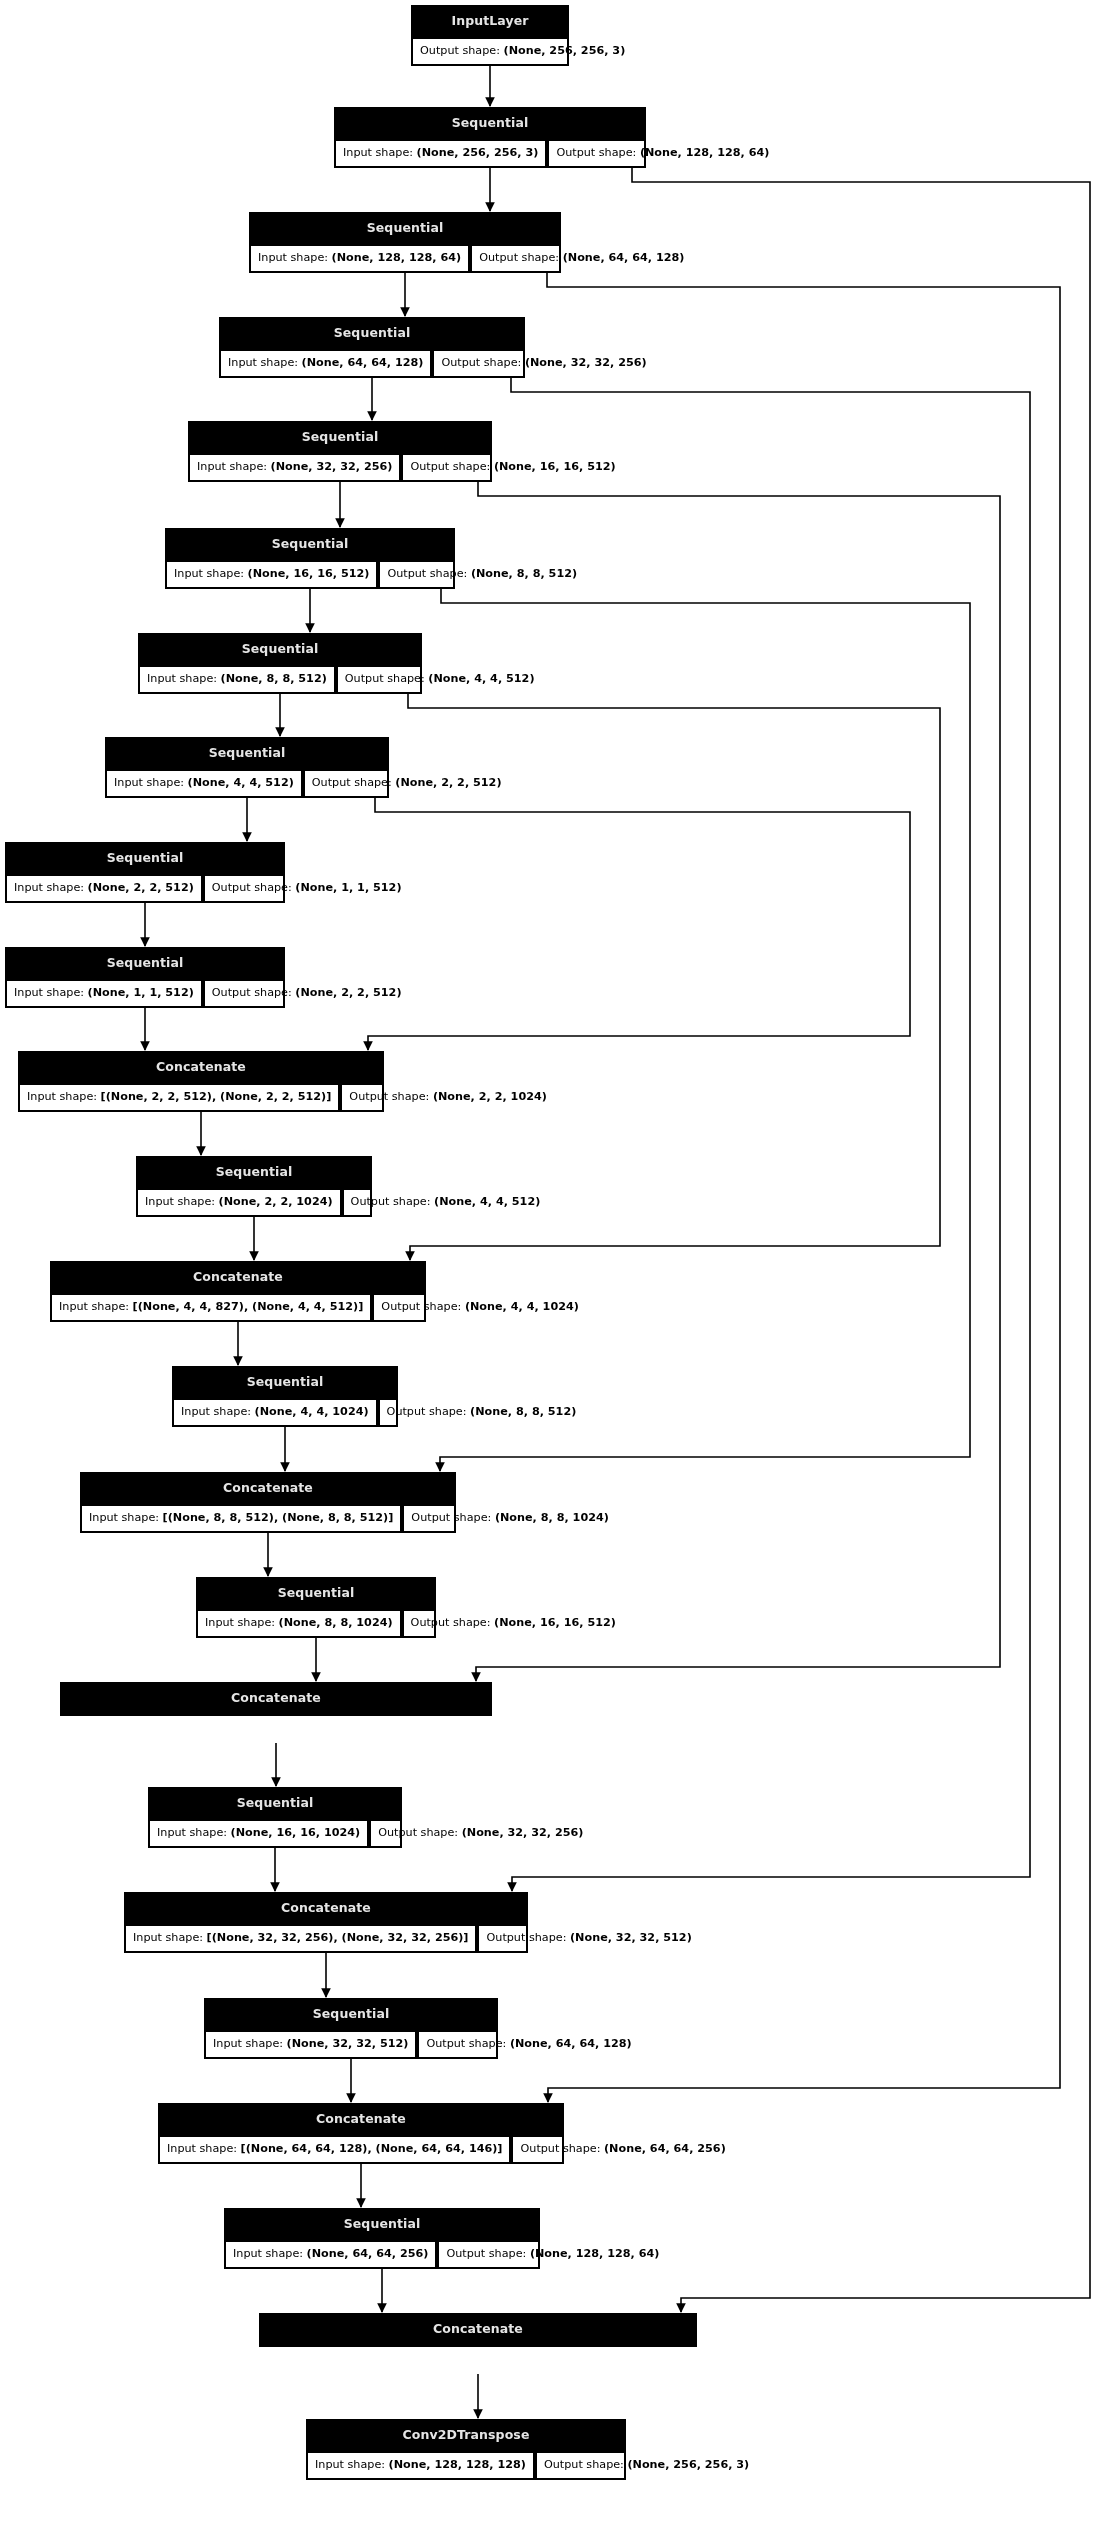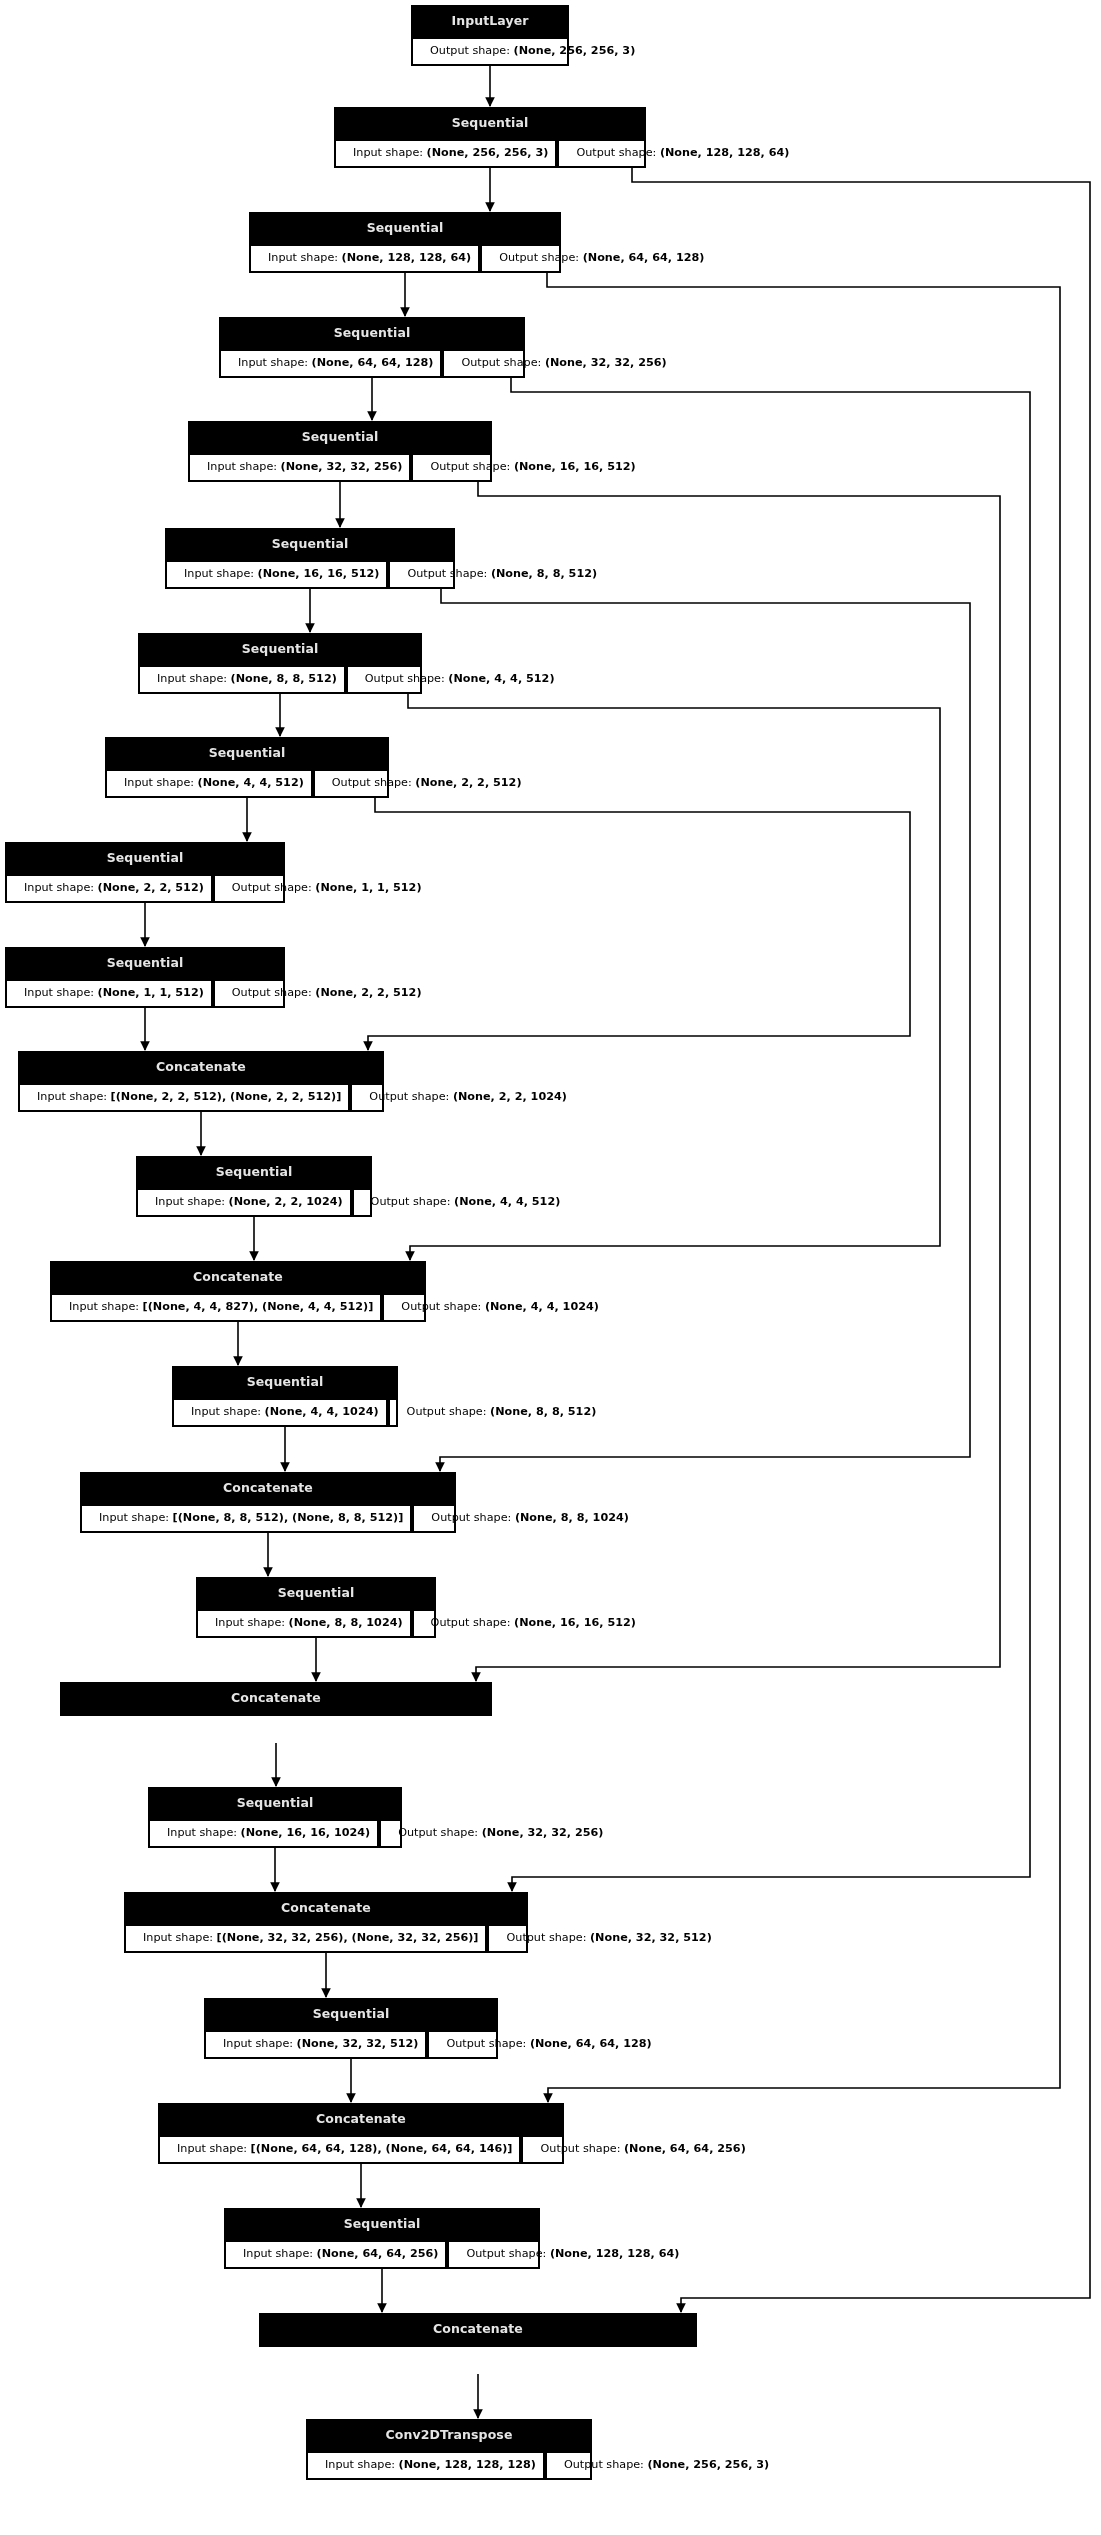--- a/index.html
+++ b/index.html
@@ -48,21 +48,20 @@
     border-top: 2px solid #000000;
   }
   .shape-cell {
     flex: 1 1 auto;
     text-align: center;
     padding: 6px 7px 7px 7px;
     font-size: 11.2px;
     color: #000000;
     white-space: nowrap;
     line-height: 1.1;
-    margin-left: 10px;
   }
   .shape-cell.in {
     border-right: 4px solid #000000;
   }
   .shape-cell b { font-weight: bold; }
   .shape-cell .lbl { font-weight: normal; }
 </style>
 </head>
 <body>
 
@@ -252,21 +251,21 @@
       <div class="node" style="left: 224px; top: 2208px; width: 316px;">
         <div class="node-title">Sequential</div>
         <div class="node-shapes">
           <div class="shape-cell in"><span class="lbl">Input shape: </span> <b>(None, 64, 64, 256)</b></div>
           <div class="shape-cell out"><span class="lbl">Output shape:</span> <b>(None, 128, 128, 64)</b></div>
         </div>
       </div>
       <div class="node" style="left: 259px; top: 2313px; width: 438px;">
         <div class="node-title">Concatenate</div>
       </div>
-      <div class="node" style="left: 306px; top: 2419px; width: 286px;">
+      <div class="node" style="left: 306px; top: 2419px; width: 320px;">
         <div class="node-title">Conv2DTranspose</div>
         <div class="node-shapes">
           <div class="shape-cell in"><span class="lbl">Input shape: </span> <b>(None, 128, 128, 128)</b></div>
           <div class="shape-cell out"><span class="lbl">Output shape:</span> <b>(None, 256, 256, 3)</b></div>
         </div>
       </div>
     </div>
 </div>
 
 </body></html>

